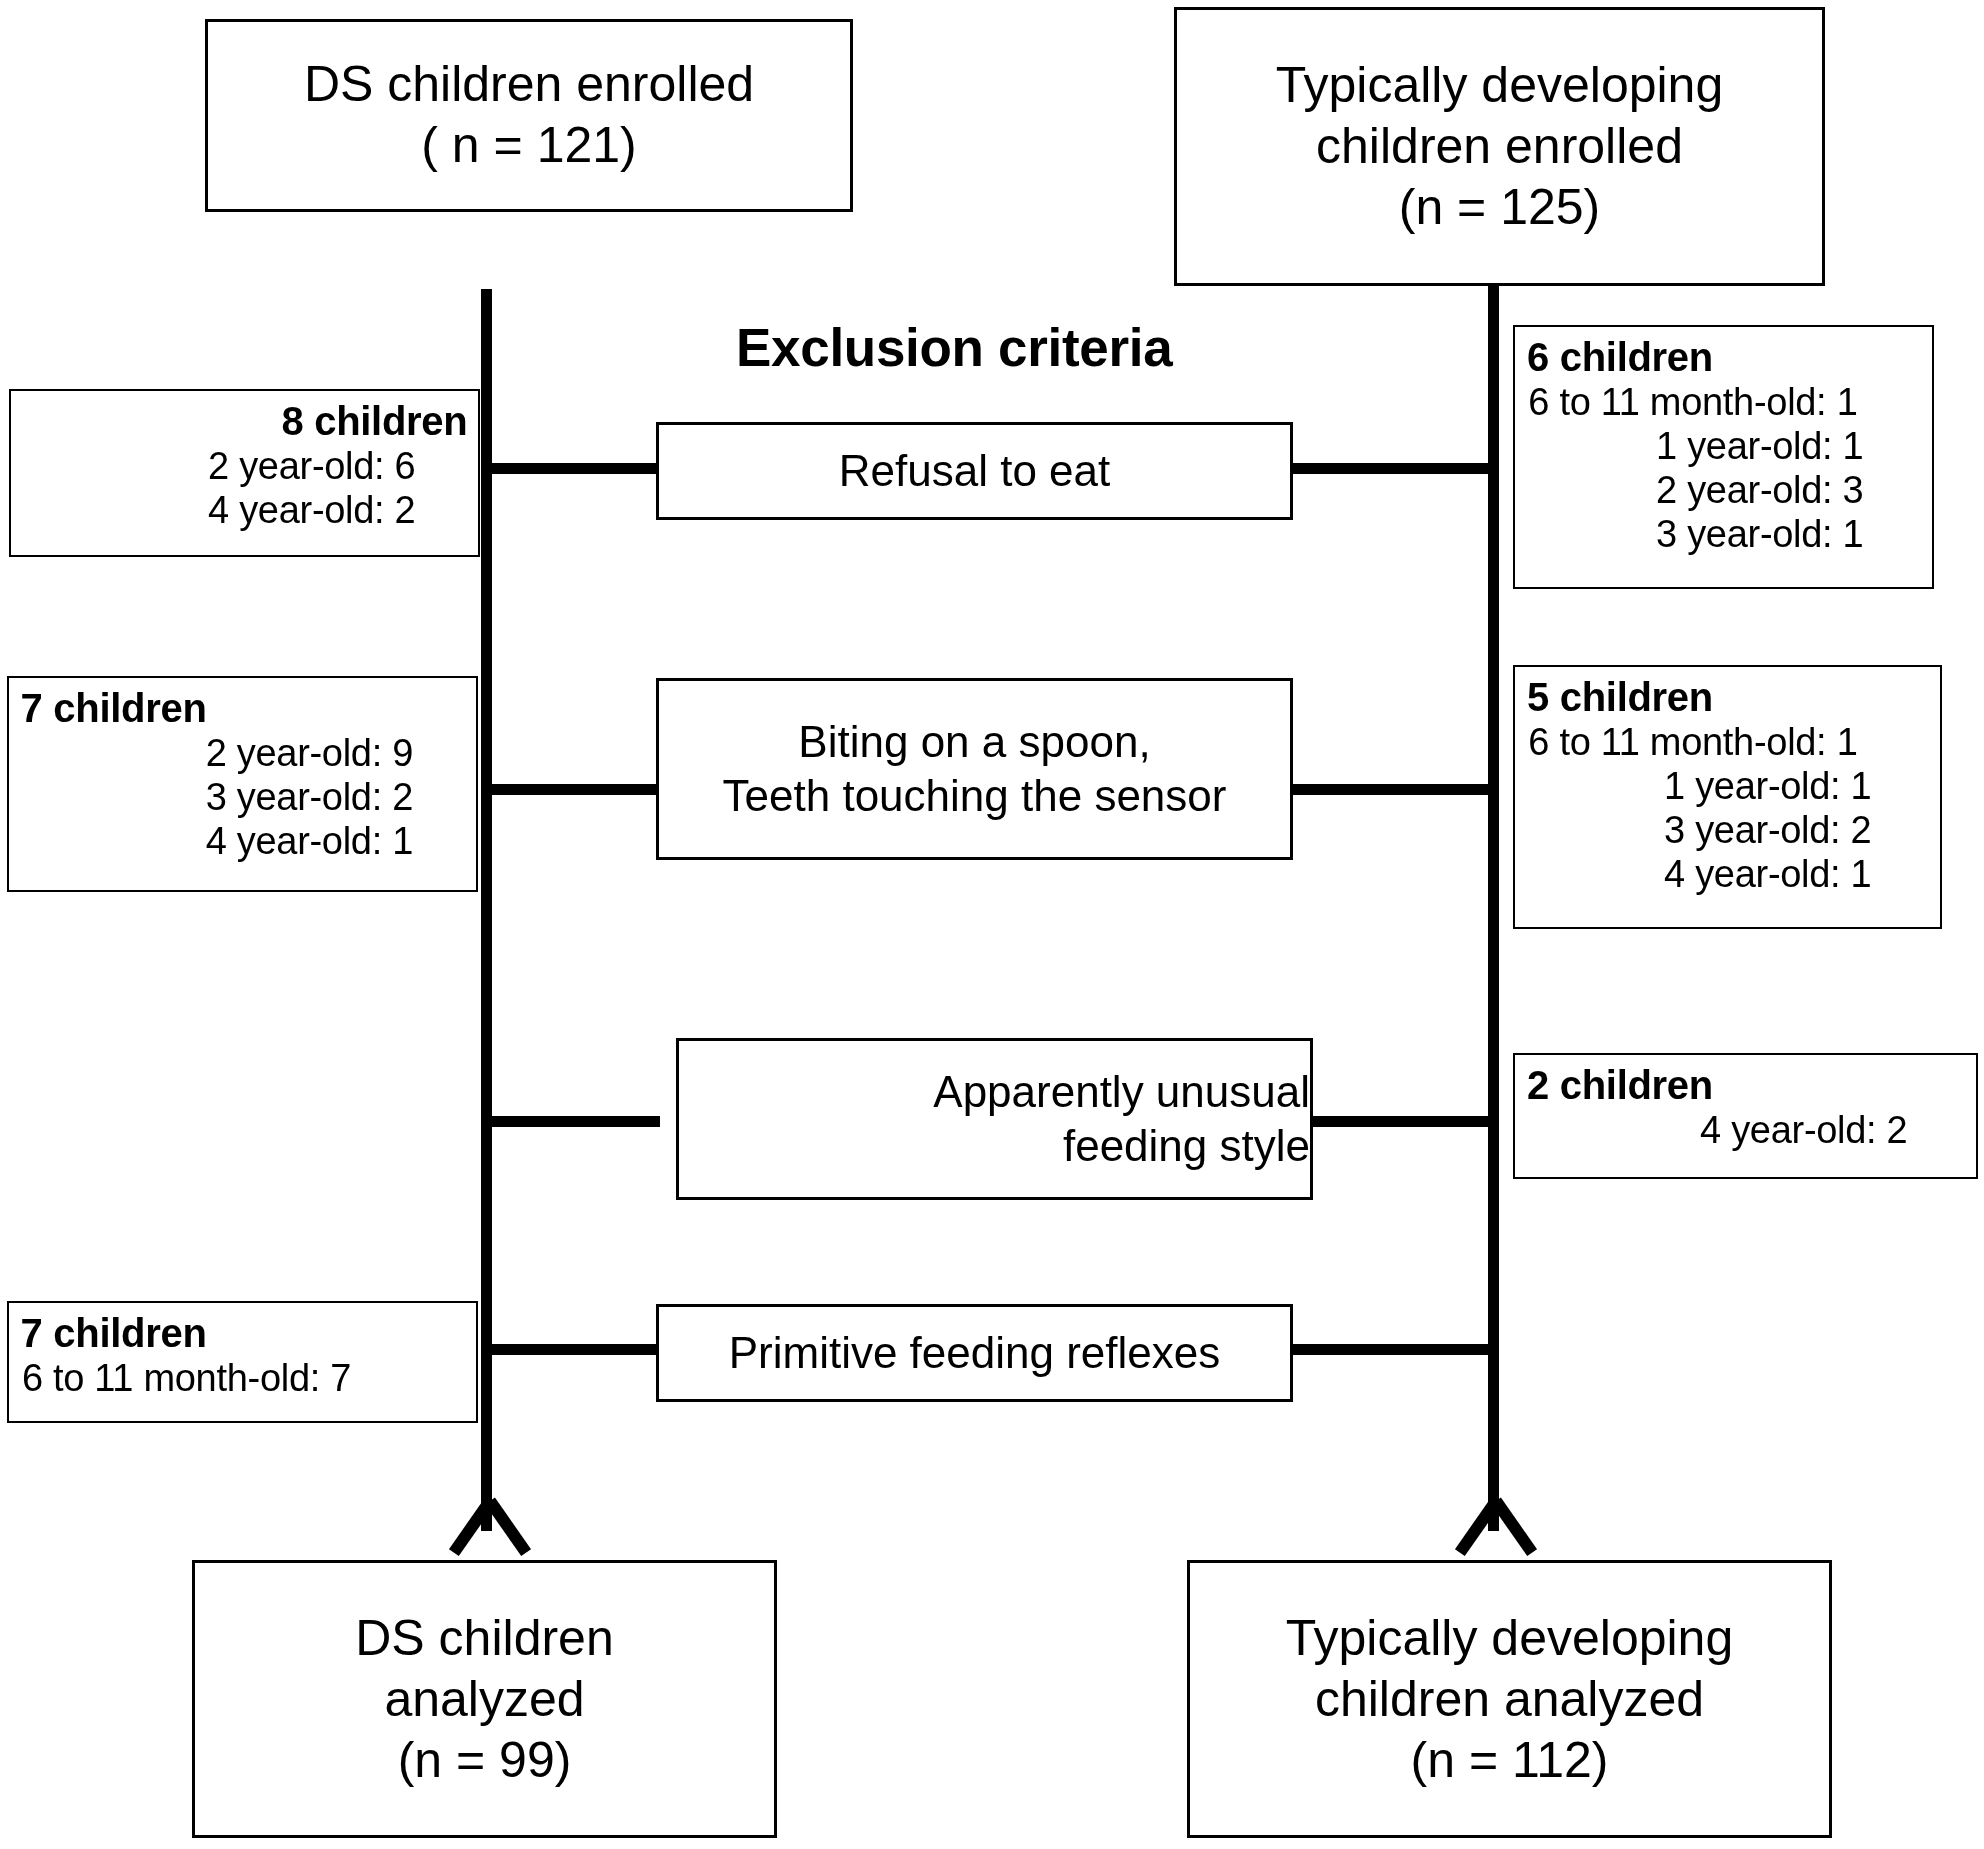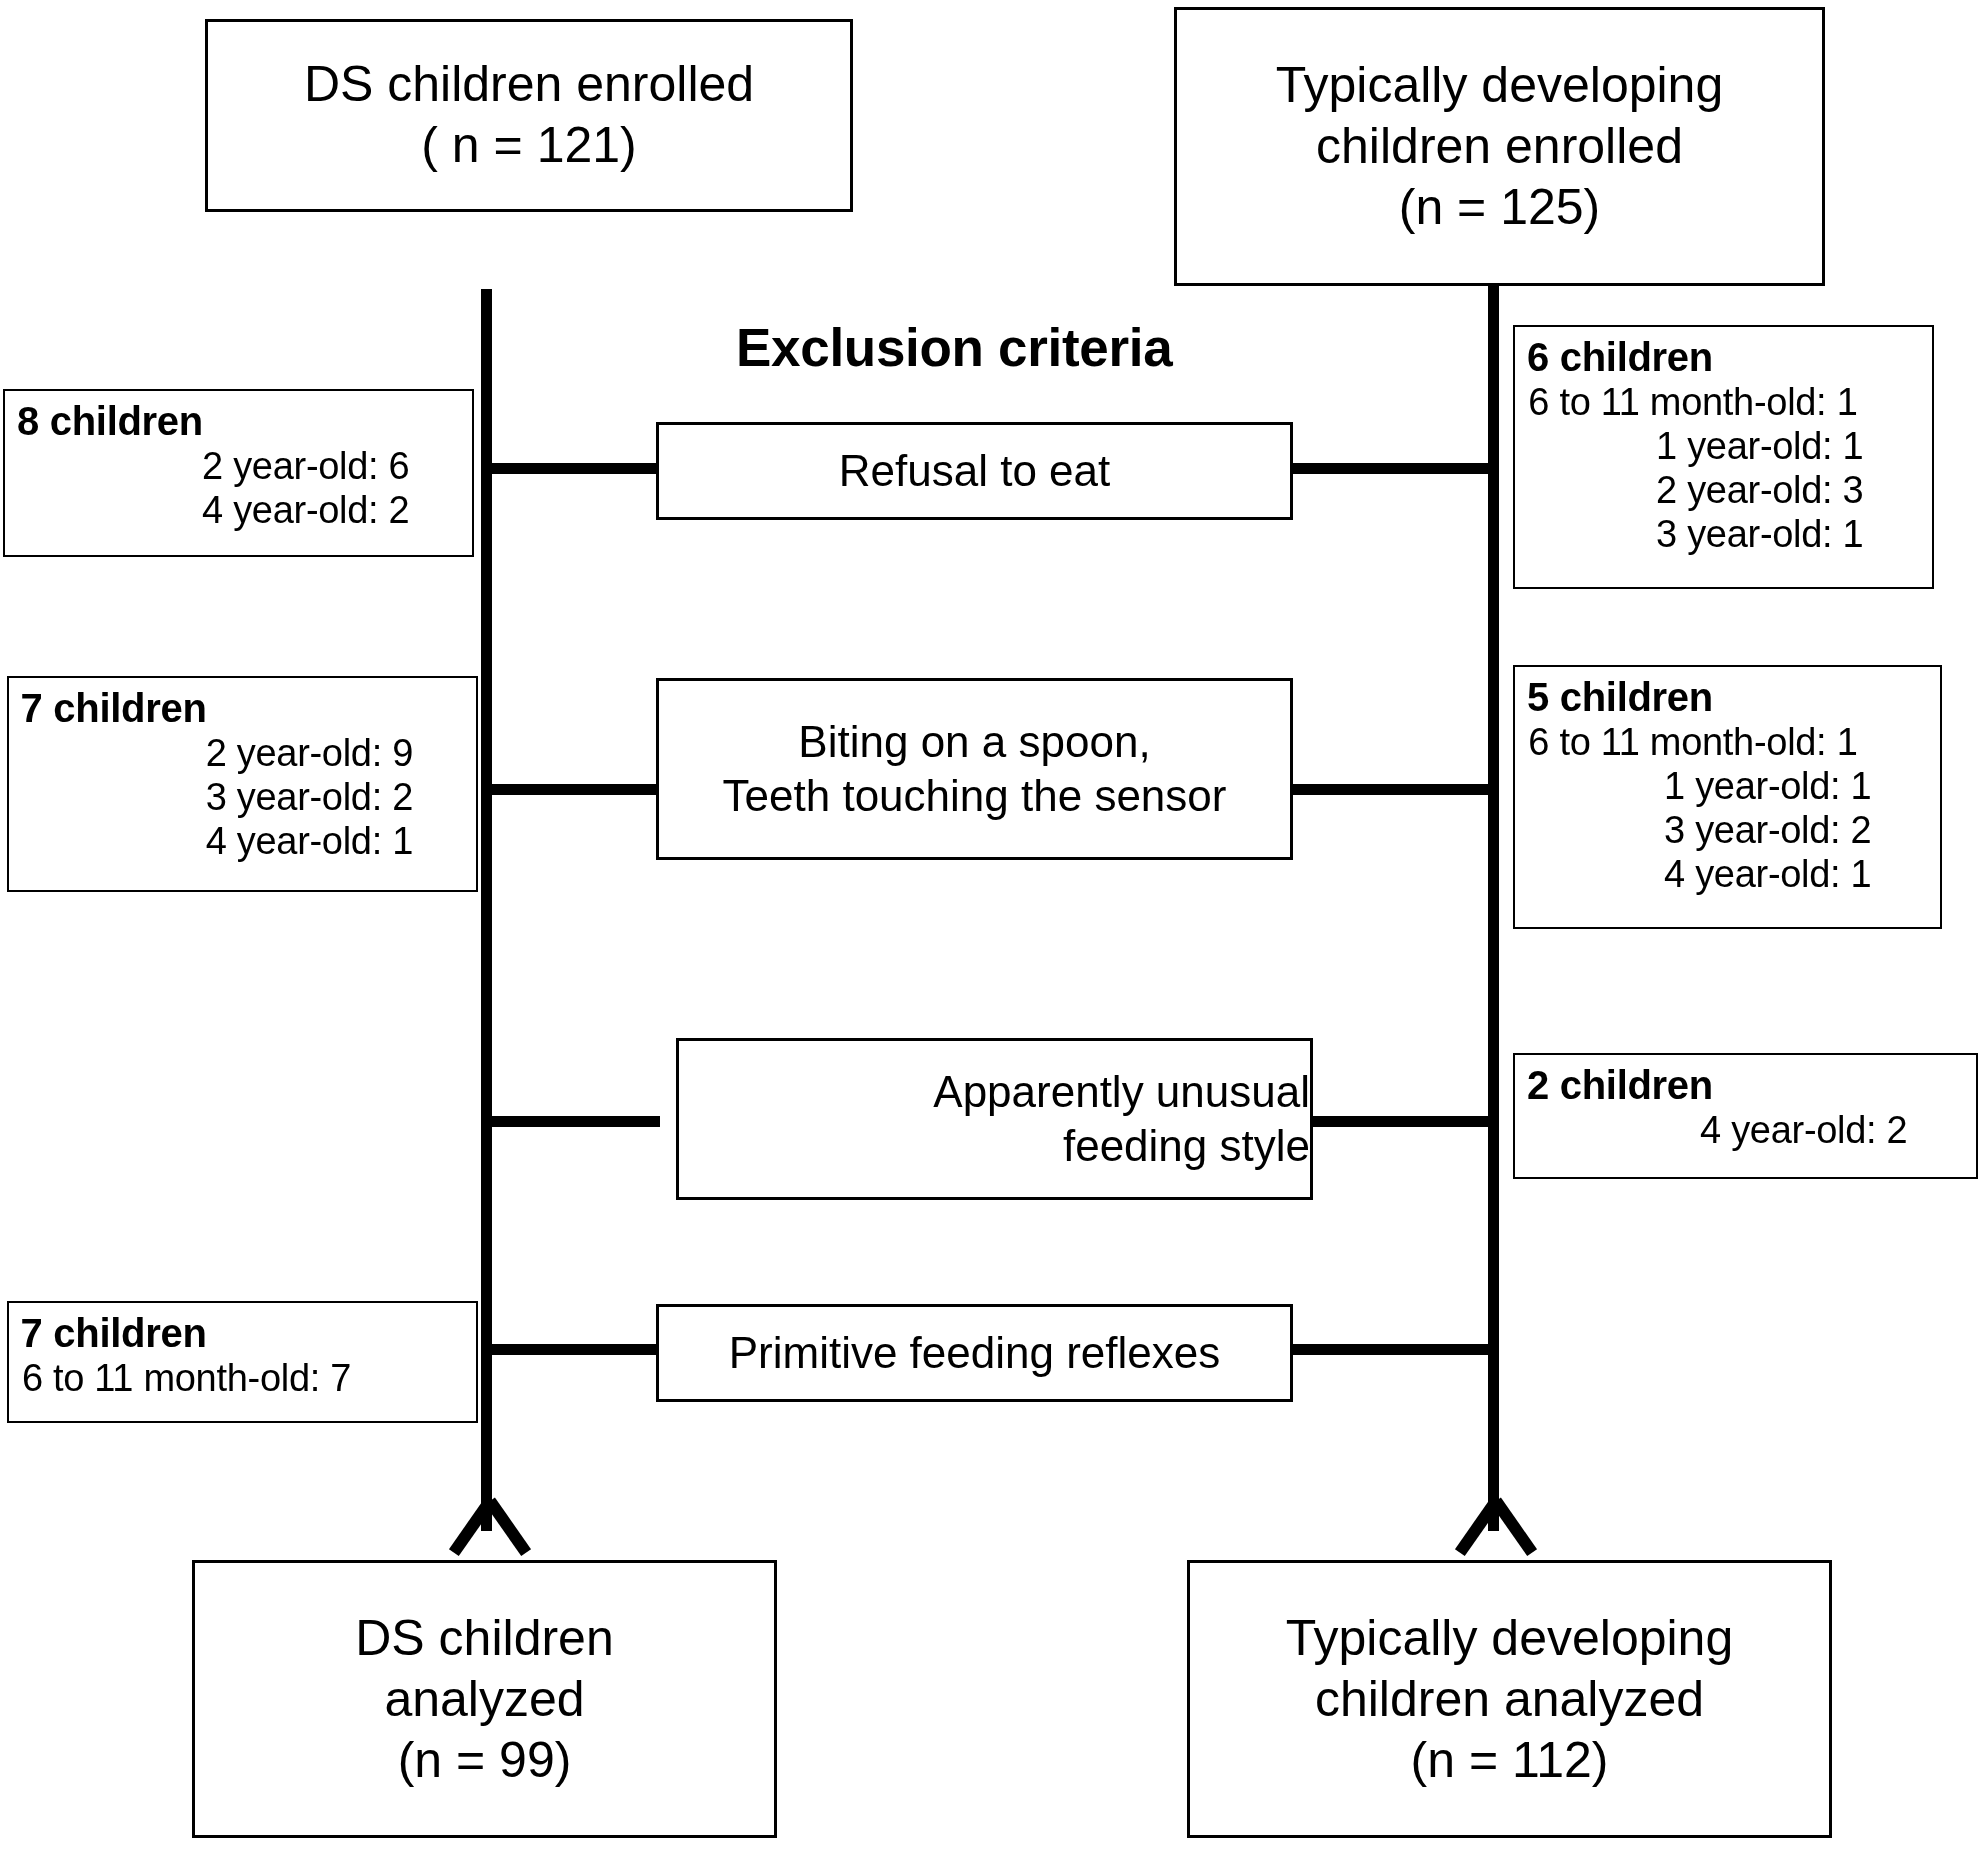--- a/index.html
+++ b/index.html
@@ -118,21 +118,21 @@
 
   <div class="section-title" style="left:736px; top:317px;">Exclusion criteria</div>
 
   <div class="hconn" style="left:487px; top:463px; width:173px;"></div>
   <div class="hconn" style="left:1289px; top:463px; width:204px;"></div>
 
   <div class="box criteria" style="left:656px; top:422px; width:637px; height:98px;">
     <div>Refusal to eat</div>
   </div>
 
-  <div class="box thin annot leftbox" style="left:3px; top:389px; width:471px; height:168px;">
+  <div class="box thin annot leftbox" style="left:9px; top:389px; width:471px; height:168px;align-items:flex-end;">
     <div class="head">8 children</div>
     <div class="ln">2 year-old: 6</div>
     <div class="ln">4 year-old: 2</div>
   </div>
 
   <div class="box thin annot rightbox" style="left:1513px; top:325px; width:421px; height:264px;">
     <div class="head">6 children</div>
     <div class="ln wide">6 to 11 month-old: 1</div>
     <div class="ln">1 year-old: 1</div>
     <div class="ln">2 year-old: 3</div>

